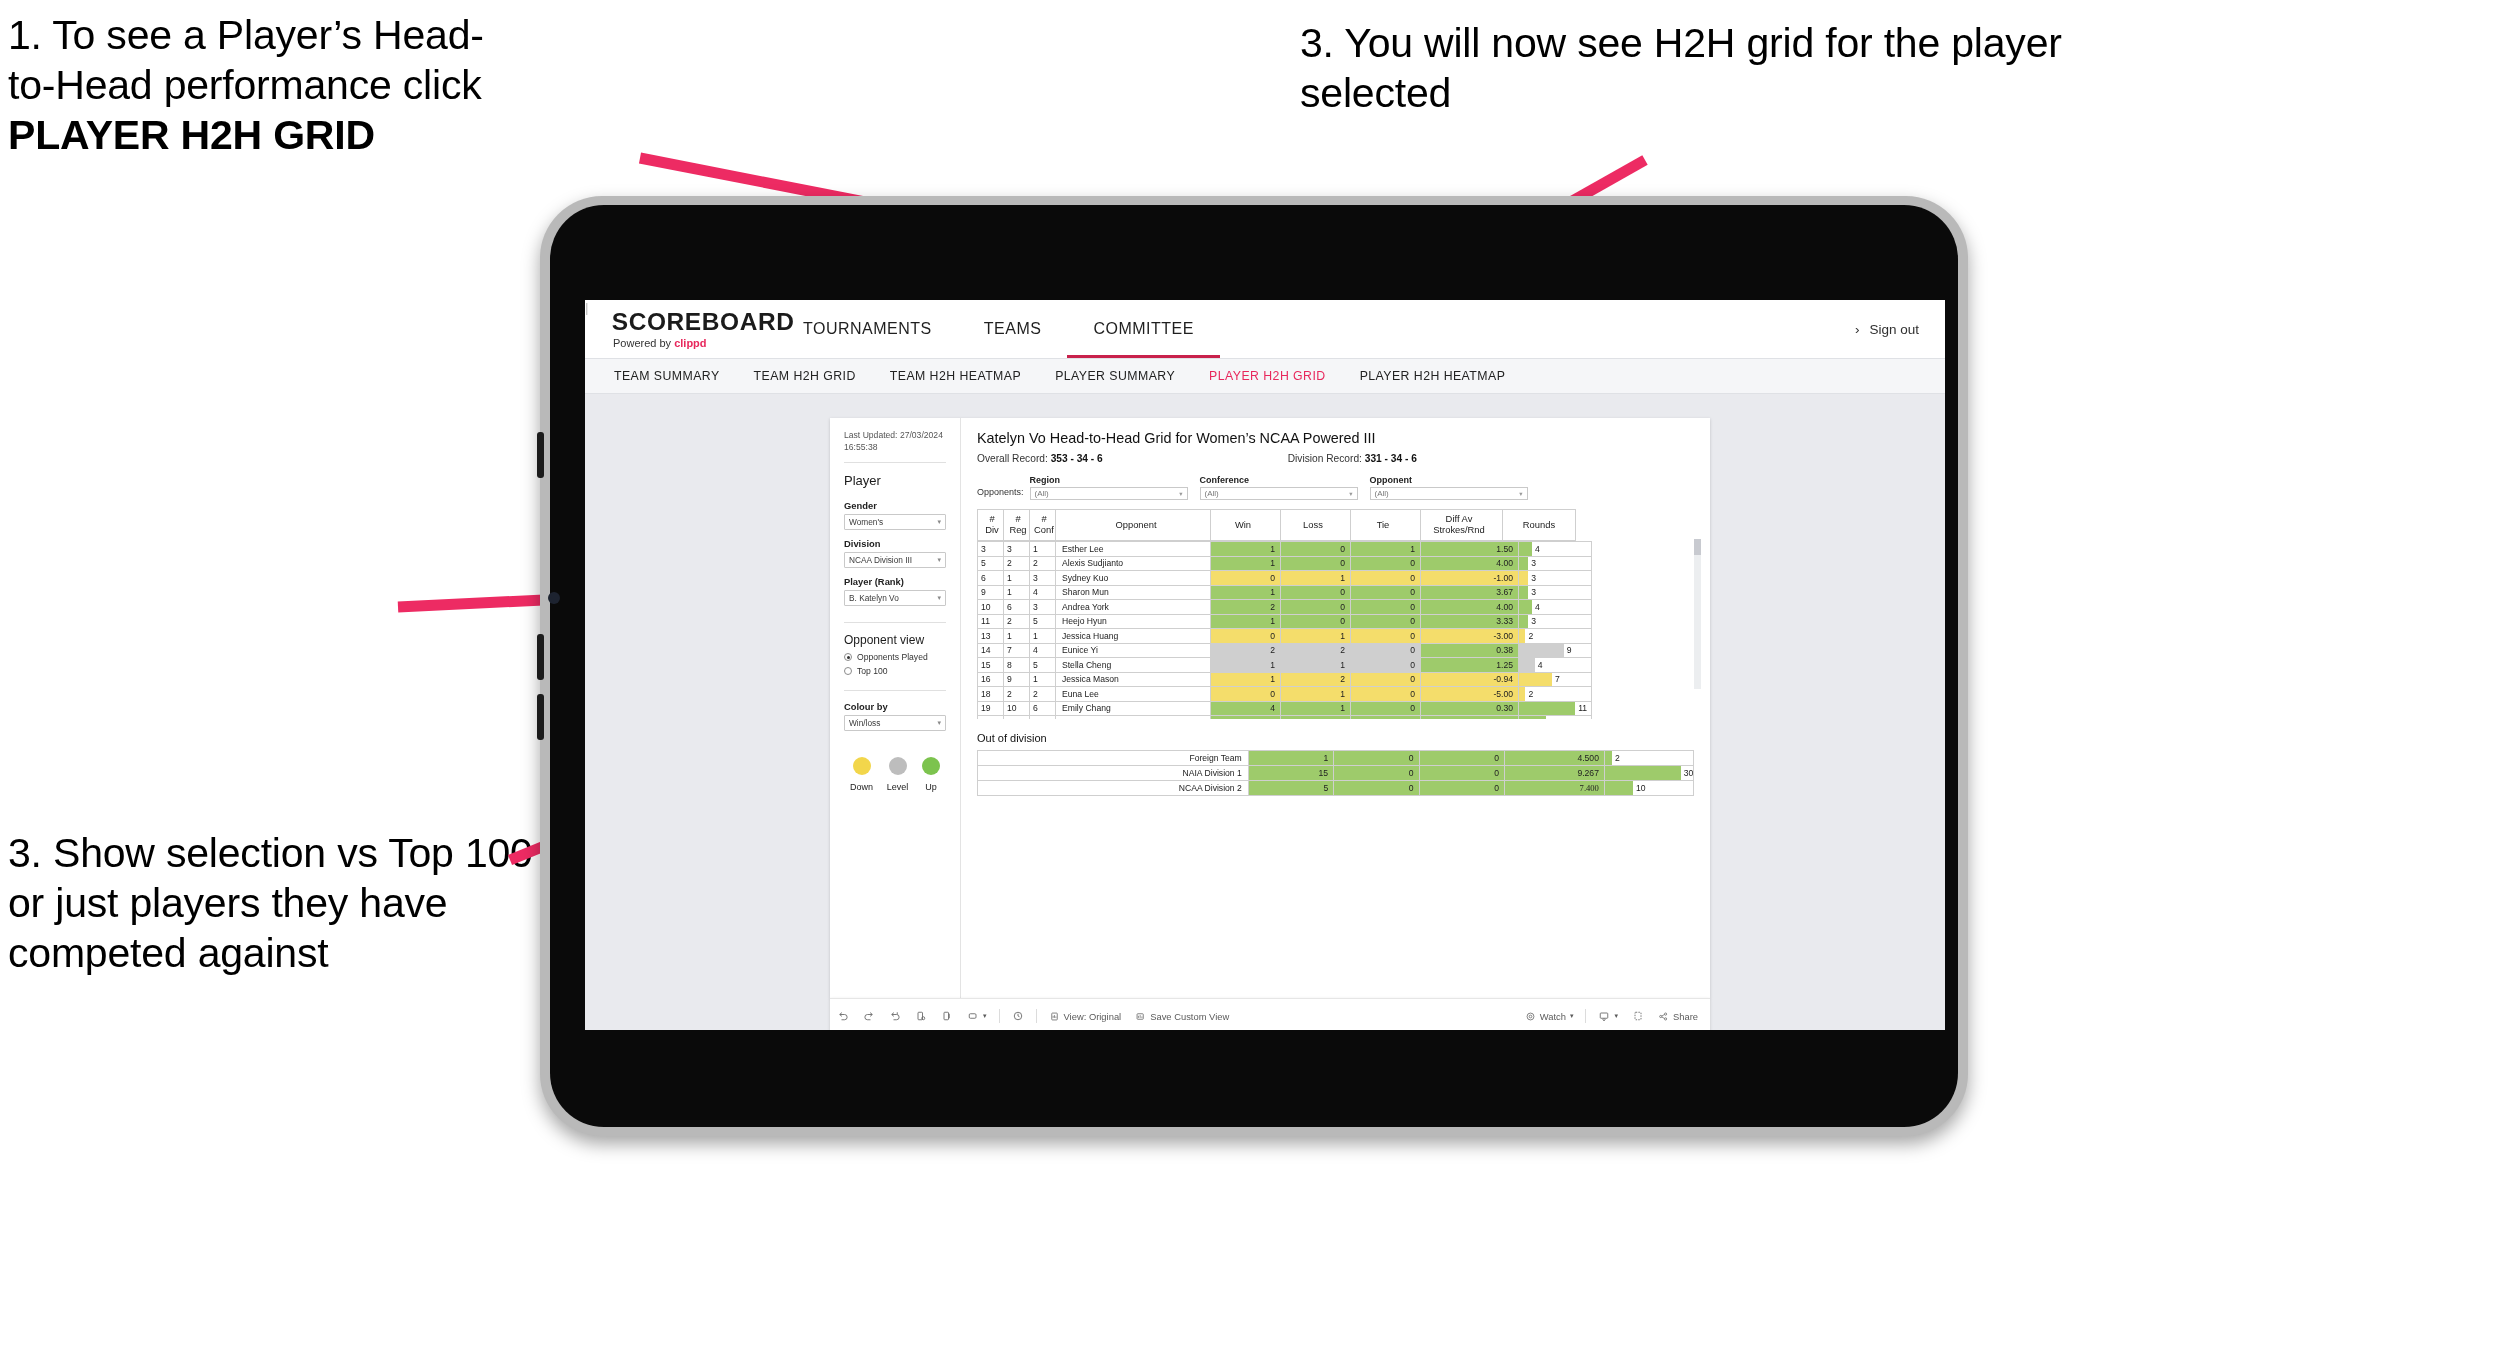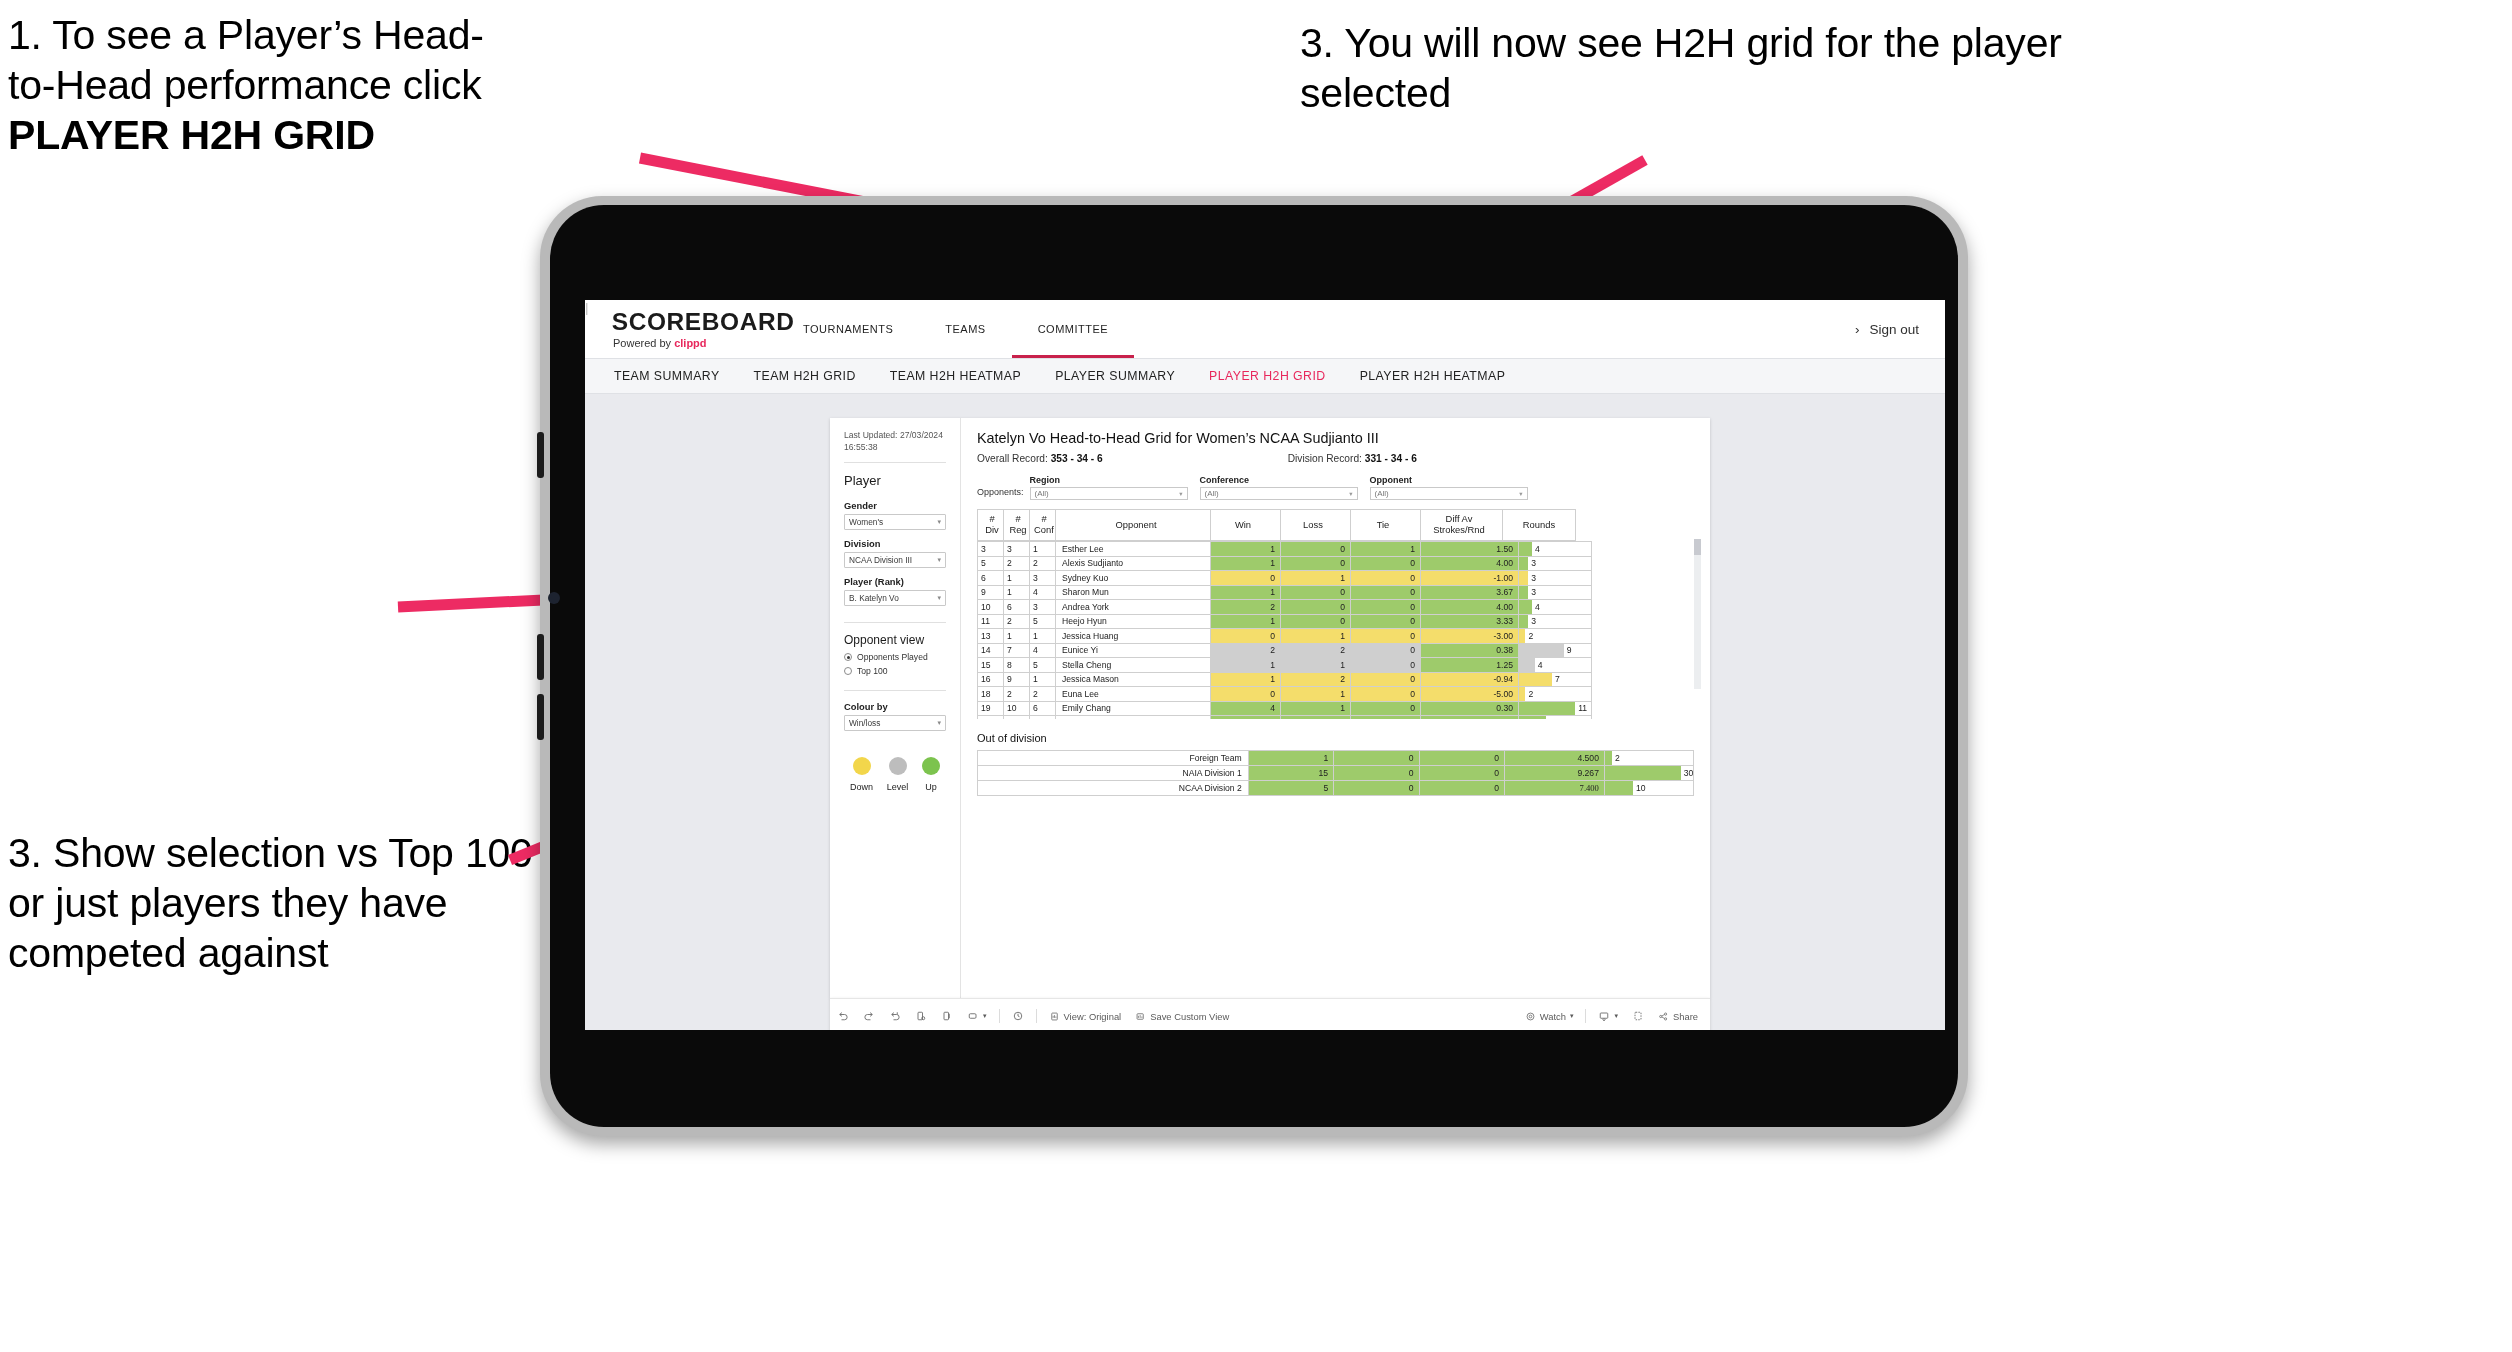--- a/index.html
+++ b/index.html
@@ -38,21 +38,21 @@
   }
 
   
   .app-top{height:58px;background:#ffffff;display:flex;align-items:center;position:relative;}
   .brand{margin-left:28px;width:130px;}
   .brand .b1{font-size:24px;font-weight:700;letter-spacing:0.6px;color:#1b1b1b;line-height:1;font-family:"Liberation Sans",sans-serif;transform:scaleX(1.02);}
   .brand .b2{font-size:11px;color:#333;margin-top:3px;}
   .brand .b2 span{color:#e8275c;font-weight:700;}
   .topnav{display:flex;align-items:center;height:100%;margin-left:34px;}
   .topnav a{
-    font-size:11px;color:#1f1f1f;letter-spacing:.5px;padding:0 26px;
+    font-size:16px;color:#1f1f1f;letter-spacing:.5px;padding:0 26px;
     height:100%;display:flex;align-items:center;text-decoration:none;
   }
   .topnav a.sel{box-shadow:inset 0 -3px 0 #c8214b;}
   .top-right{margin-left:auto;margin-right:26px;display:flex;align-items:center;font-size:13.5px;color:#303030;gap:10px;}
   .top-right .bar{color:#b9b9b9;}
 
   .app-sub{height:34px;background:#f5f6f8;border-top:1px solid #dfe1e5;border-bottom:1px solid #dfe1e5;display:flex;align-items:center;}
   .app-sub a{font-size:12.3px;color:#222;letter-spacing:.45px;padding:0 17px;text-decoration:none;}
   .app-sub a:first-child{margin-left:12px;}
   .app-sub a.sel{color:#e8275c;}
@@ -275,21 +275,21 @@
               <div class="lgl">Level</div>
             </div>
             <div class="lg">
               <div class="dot" id="dot-up" style="background: rgb(124, 195, 78);"></div>
               <div class="lgl">Up</div>
             </div>
           </div>
         </div>
 
         <div class="content">
-          <div class="h2h-title">Katelyn Vo Head-to-Head Grid for Women’s NCAA Sudjianto III</div>
+          <div class="h2h-title">Katelyn Vo Head-to-Head Grid for Women’s NCAA Powered III</div>
 
           <div class="recs">
             <div>
               <span>Overall Record:</span>
               <b>353 - 34 - 6</b>
             </div>
             <div class="r2">
               <span>Division Record:</span>
               <b>331 - 34 - 6</b>
             </div>

